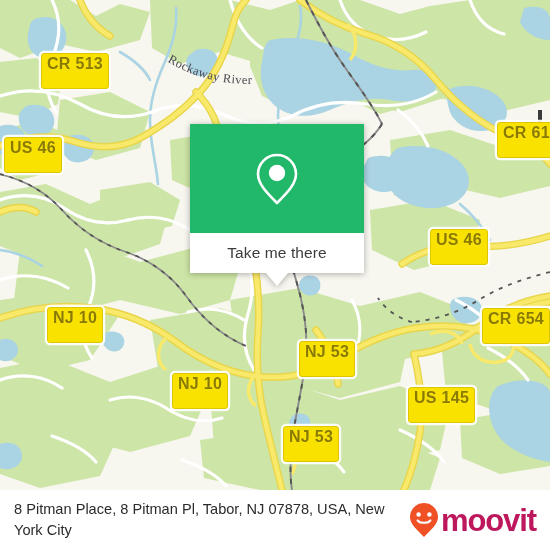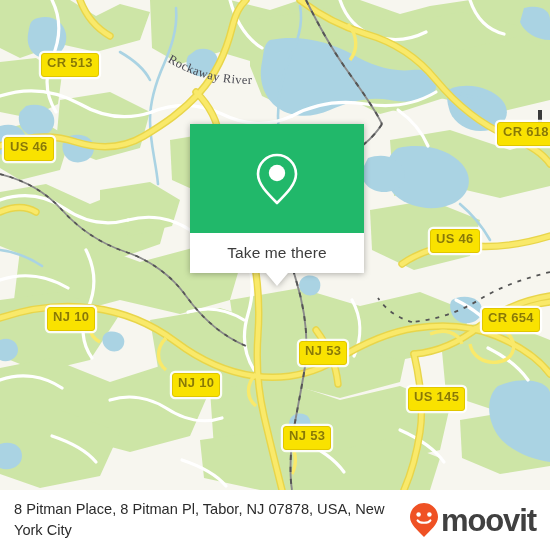--- a/index.html
+++ b/index.html
@@ -20,24 +20,24 @@
   }
   .svgmap { position: absolute; left: 0; top: 0; width: 550px; height: 490px; display: block; }
 
   
   .shield {
     position: absolute;
     background: #f9e200;
     border: 1.6px solid #e0c600;
     border-radius: 3px;
     color: #8a7a00;
-    font-size: 13px;
+    font-size: 16px;
     font-weight: bold;
     letter-spacing: 0.3px;
-    padding: 2px 5px 7px 5px;
+    padding: 2px 5px 16px 5px;
     line-height: 1;
     white-space: nowrap;
     box-shadow: 0 0 0 2.2px rgba(255,255,255,0.92);
     text-shadow: 0 0 1px rgba(255,255,255,0.25);
   }
 
   
   #river-label {
     position: absolute;
     left: 163px; top: 50px;
@@ -112,21 +112,21 @@
     color: #2b2b2b;
     padding-right: 8px;
   }
   #moovit-logo {
     flex: 0 0 auto;
     display: flex; align-items: center; gap: 2px;
   }
   #moovit-wordmark {
     font-size: 31px;
     font-weight: bold;
-    color: #404040;
+    color: #be185d;
     letter-spacing: -1.1px;
     line-height: 1;
   }
 </style>
 </head>
 <body>
 
 <div id="app">
 
   <div id="map">

